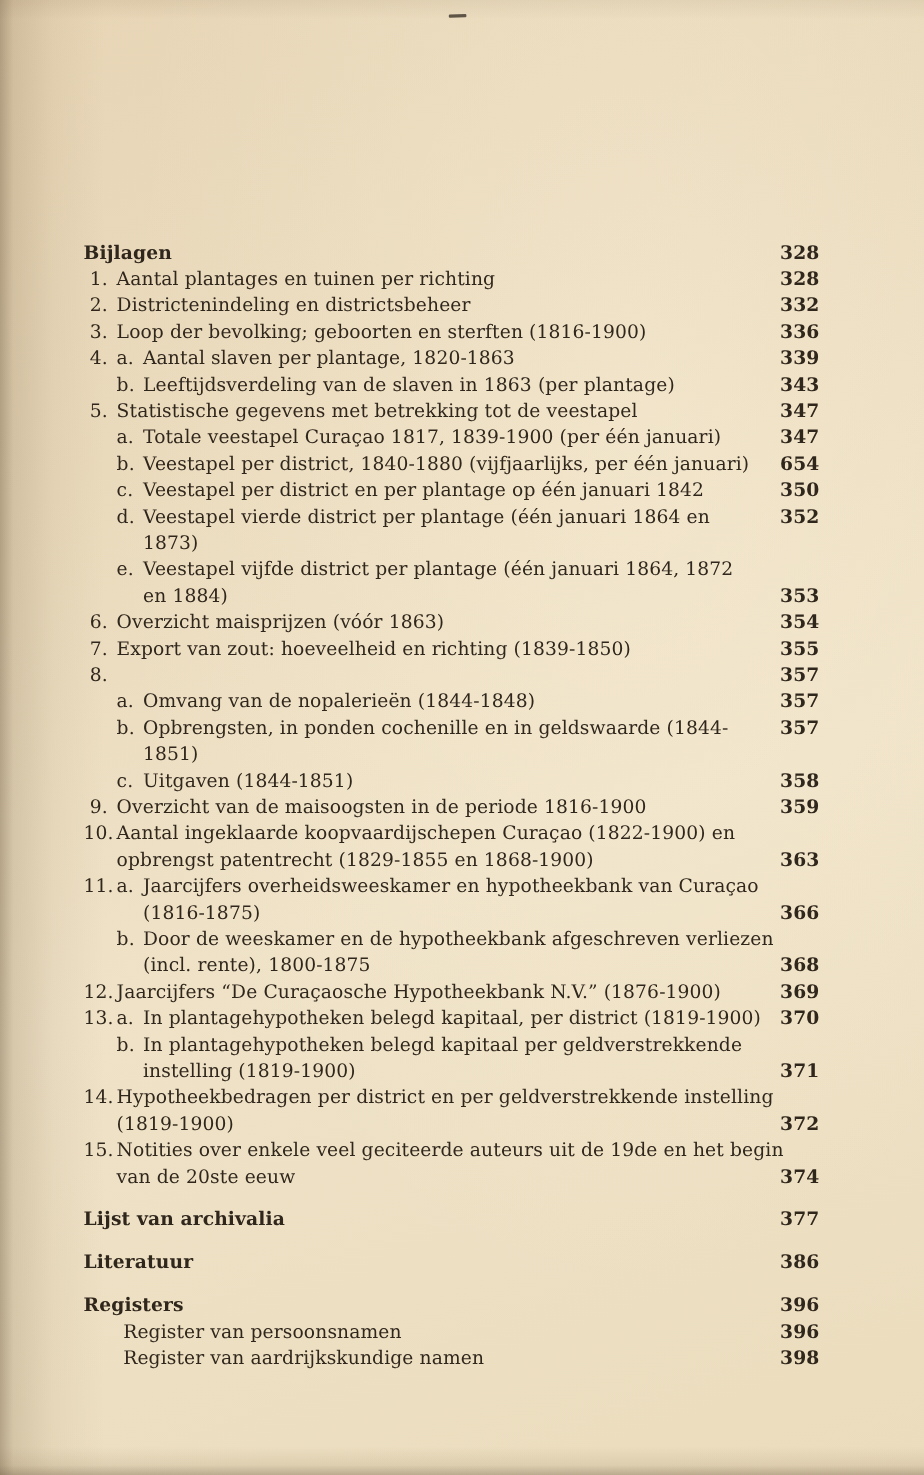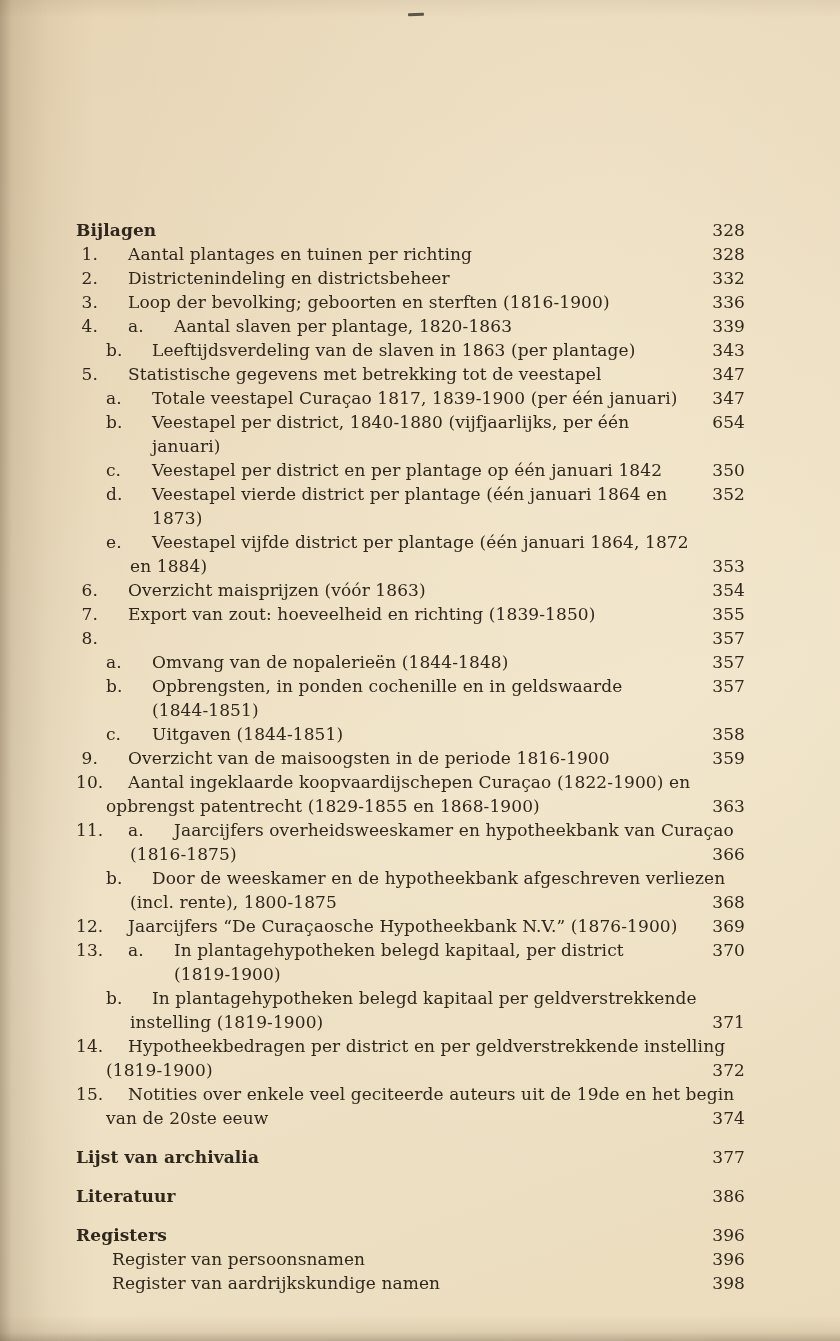--- a/index.html
+++ b/index.html
@@ -39,21 +39,20 @@
     top: 218px;
     width: 669px;
     color: #30271c;
     font-size: 17px;
     line-height: 24px;
     letter-spacing: 0.1px;
   }
   .row {
     display: flex;
     align-items: baseline;
-    gap: 22px;
   }
   .row.gap { margin-top: 15px; }
   .row .num {
     flex: none;
     width: 22px;
     text-align: right;
     margin-right: 8px;
   }
   .row .letter {
     flex: none;
@@ -64,20 +63,21 @@
   .row.cont1 { padding-left: 30px; }
   .row.cont2 { padding-left: 54px; }
   .row.reg  { padding-left: 36px; }
   .row .text { flex: 0 1 auto; }
   .row.head .text { font-weight: 700; }
   .row .page {
     flex: none;
     margin-left: auto;
     padding-left: 10px;
     text-align: left;
+    font-weight: bold;
   }
 </style>
 </head>
 <body>
 
 <div class="paper"></div>
 <div class="top-mark"></div>
 <div class="toc">
     <div class="row head">
       <span class="text">Bijlagen</span>

